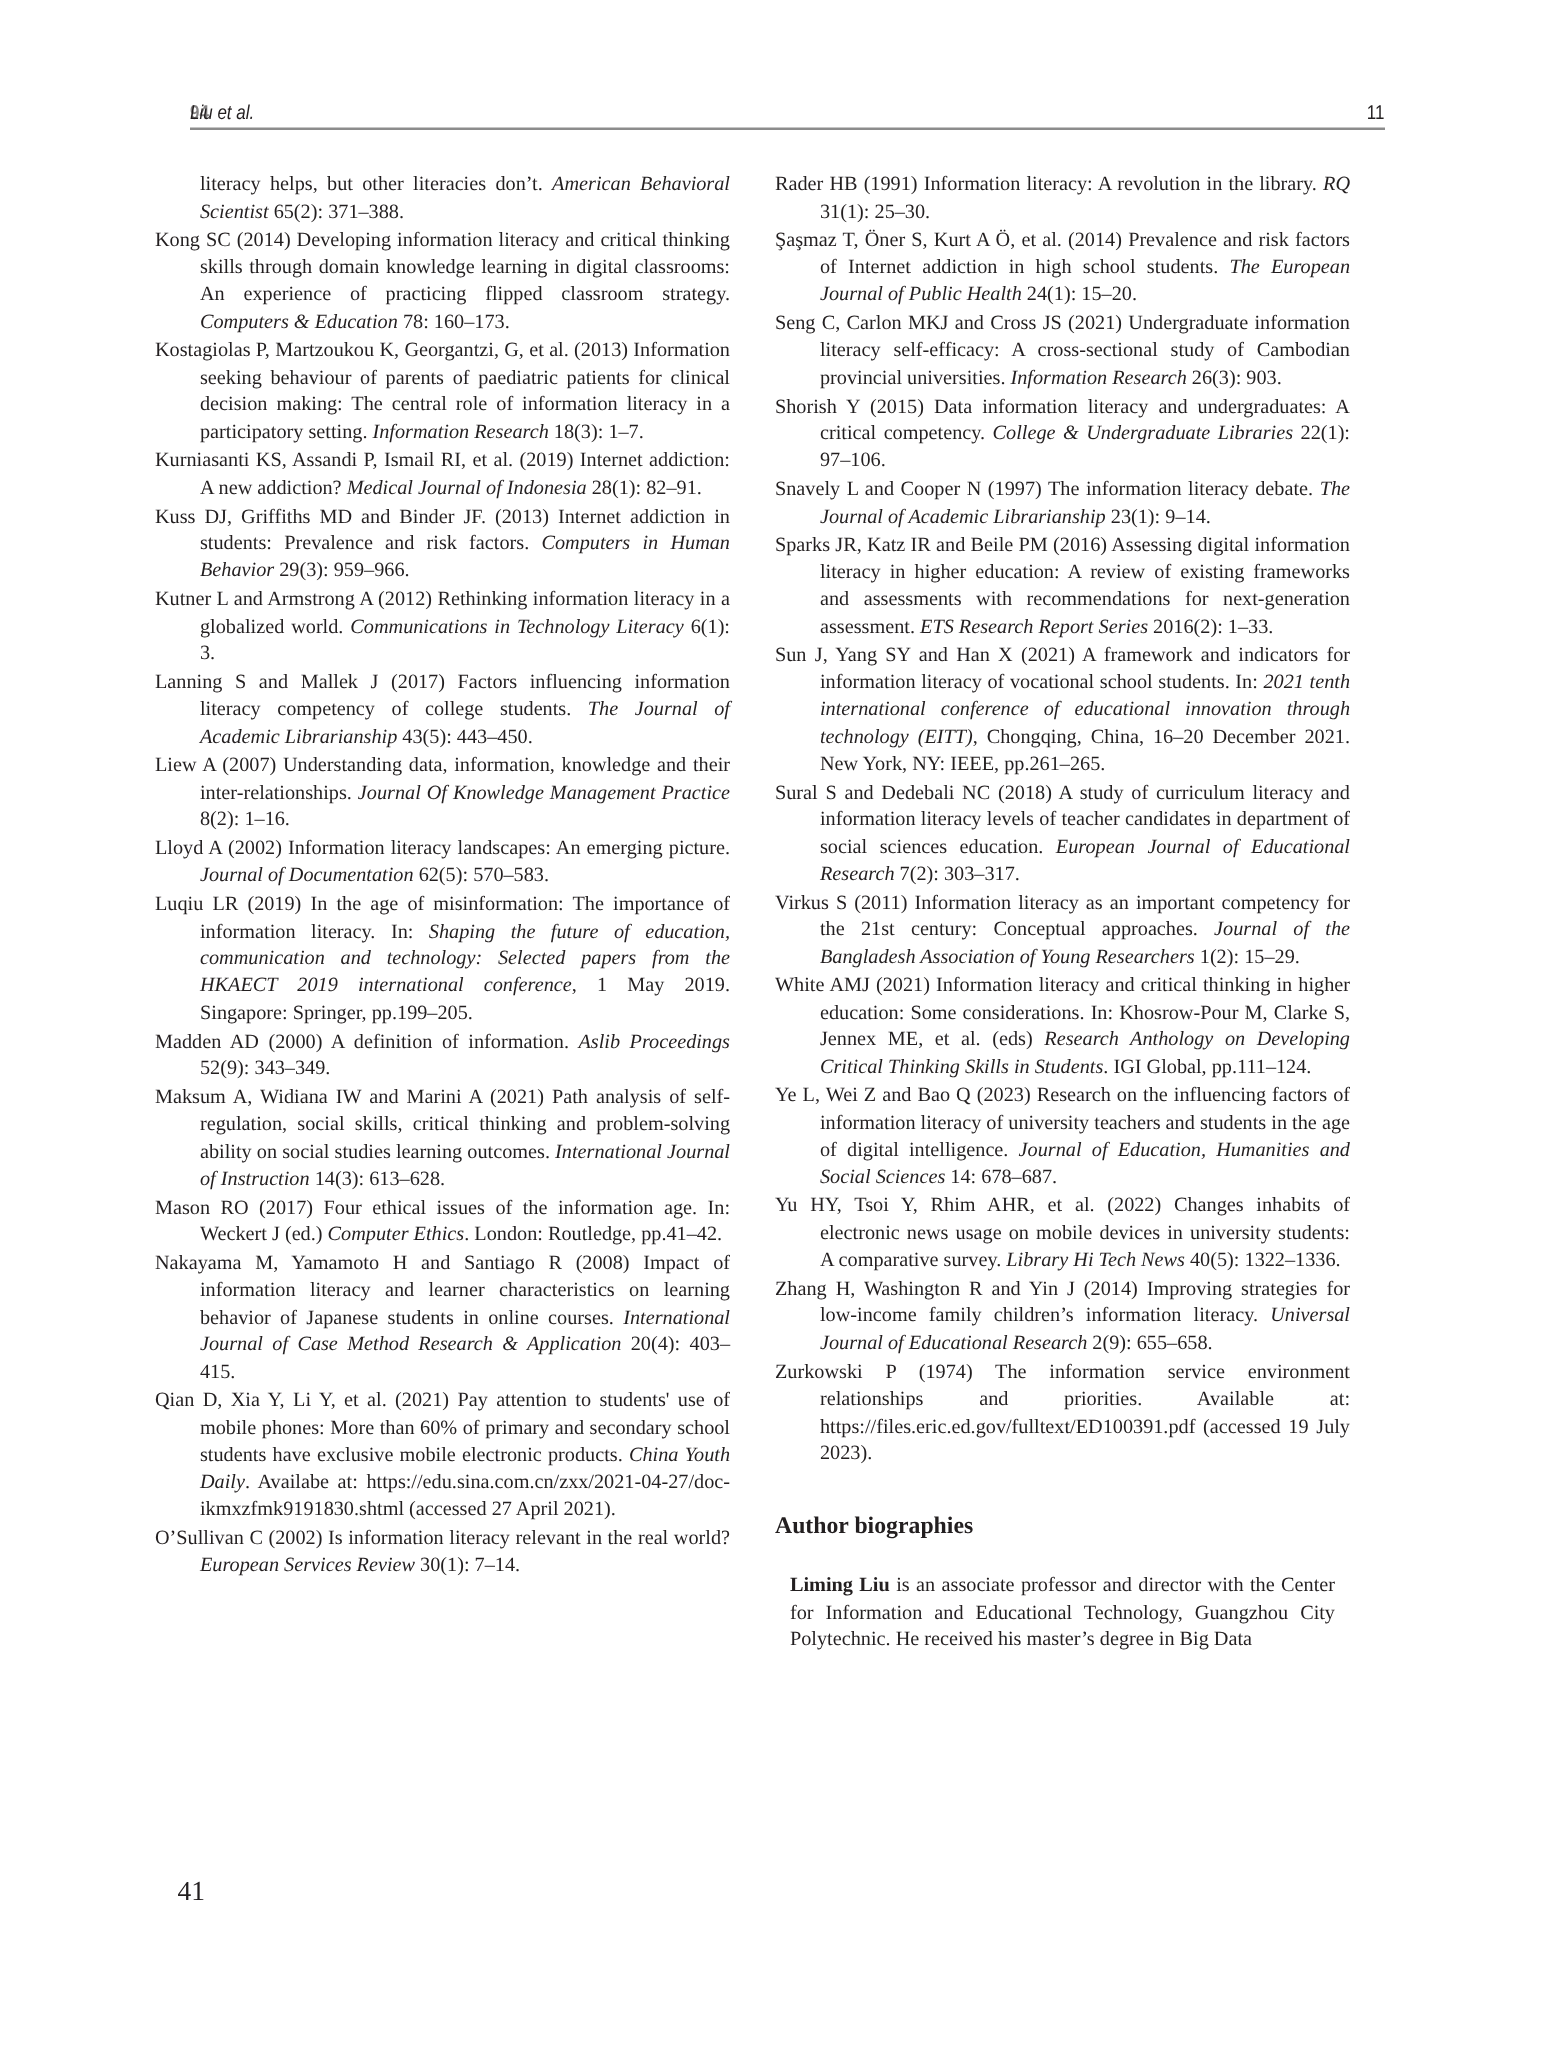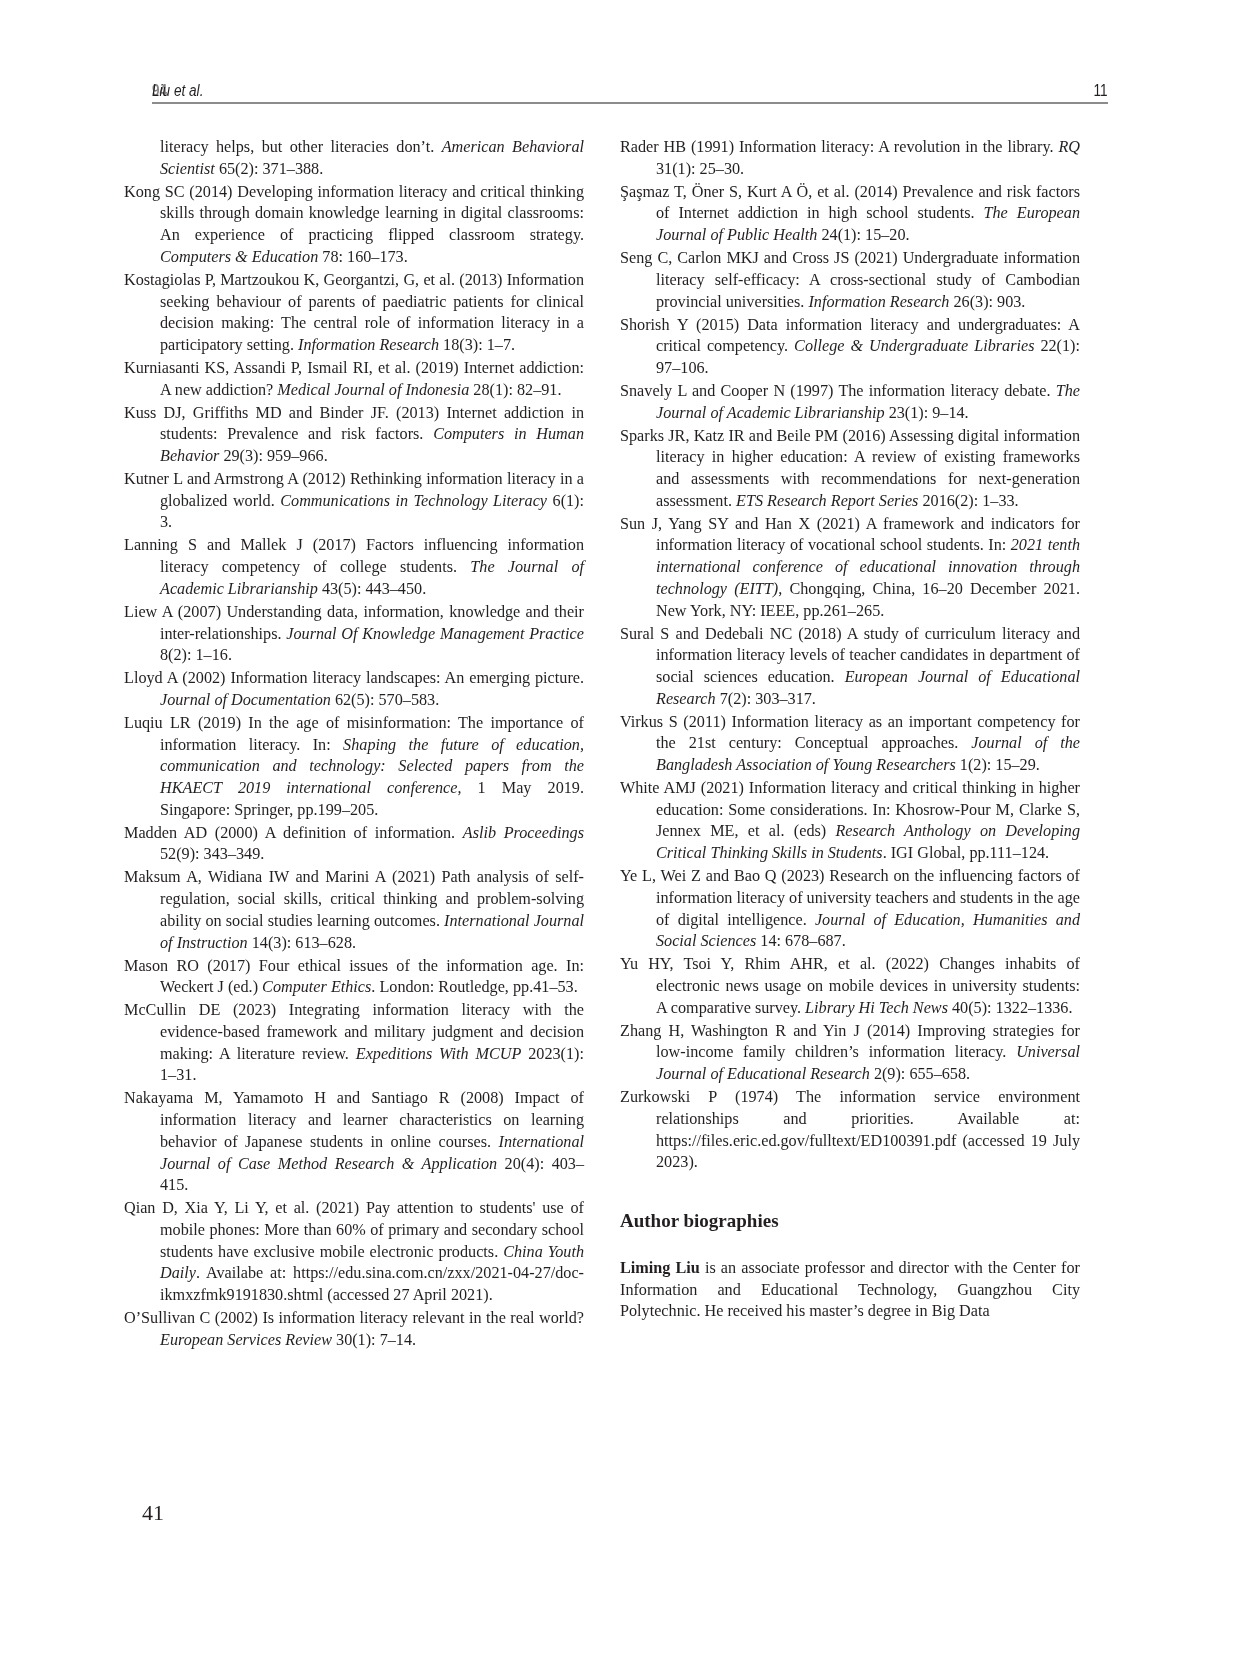--- a/index.html
+++ b/index.html
@@ -36,21 +36,21 @@
     .ref {
       padding-left: 36px; text-indent: -36px;
       text-align: justify; margin: 0 0 1.3px 0;
     }
     .ref.cont { text-indent: 0; }
     .ref i { font-style: italic; }
     .section-heading {
       font-family: "Liberation Serif", serif; font-weight: bold;
       font-size: 19px; margin: 32px 0 22px 0; line-height: 30px;
     }
-    .bio { text-align: justify; margin: 0; }
+    .bio { text-align: justify; margin: 12px; }
     .bio b { font-weight: bold; }
     .folio {
       position: absolute; left: 142px; top: 1500px; font-size: 22px;
       font-family: "Liberation Serif", serif;
     }
   </style>
 </head>
 <body>
 
 <div class="header">
@@ -66,22 +66,21 @@
       <p class="ref"><span>Kostagiolas P, Martzoukou K, Georgantzi, G, et al. (2013) Information seeking behaviour of parents of paediatric patients for clinical decision making: The central role of information literacy in a participatory setting. </span><i>Information Research</i><span> 18(3): 1–7.</span></p>
       <p class="ref"><span>Kurniasanti KS, Assandi P, Ismail RI, et al. (2019) Internet addiction: A new addiction? </span><i>Medical Journal of Indonesia</i><span> 28(1): 82–91.</span></p>
       <p class="ref"><span>Kuss DJ, Griffiths MD and Binder JF. (2013) Internet addiction in students: Prevalence and risk factors. </span><i>Computers in Human Behavior</i><span> 29(3): 959–966.</span></p>
       <p class="ref"><span>Kutner L and Armstrong A (2012) Rethinking information literacy in a globalized world. </span><i>Communications in Technology Literacy</i><span> 6(1): 3.</span></p>
       <p class="ref"><span>Lanning S and Mallek J (2017) Factors influencing information literacy competency of college students. </span><i>The Journal of Academic Librarianship</i><span> 43(5): 443–450.</span></p>
       <p class="ref"><span>Liew A (2007) Understanding data, information, knowledge and their inter-relationships. </span><i>Journal Of Knowledge Management Practice</i><span> 8(2): 1–16.</span></p>
       <p class="ref"><span>Lloyd A (2002) Information literacy landscapes: An emerging picture. </span><i>Journal of Documentation</i><span> 62(5): 570–583.</span></p>
       <p class="ref"><span>Luqiu LR (2019) In the age of misinformation: The importance of information literacy. In: </span><i>Shaping the future of education, communication and technology: Selected papers from the HKAECT 2019 international conference</i><span>, 1 May 2019. Singapore: Springer, pp.199–205.</span></p>
       <p class="ref"><span>Madden AD (2000) A definition of information. </span><i>Aslib Proceedings</i><span> 52(9): 343–349.</span></p>
       <p class="ref"><span>Maksum A, Widiana IW and Marini A (2021) Path analysis of self-regulation, social skills, critical thinking and problem-solving ability on social studies learning outcomes. </span><i>International Journal of Instruction</i><span> 14(3): 613–628.</span></p>
-      <p class="ref"><span>Mason RO (2017) Four ethical issues of the information age. In: Weckert J (ed.) </span><i>Computer Ethics</i><span>. London: Routledge, pp.41–53.</span></p>
-      <p class="ref"><span>McCullin DE (2023) Integrating information literacy with the evidence-based framework and military judgment and decision making: A literature review. </span><i>Expeditions With MCUP</i><span> 2023(1): 1–31.</span></p>
+      <p class="ref"><span>Mason RO (2017) Four ethical issues of the information age. In: Weckert J (ed.) </span><i>Computer Ethics</i><span>. London: Routledge, pp.41–42.</span></p>
       <p class="ref"><span>Nakayama M, Yamamoto H and Santiago R (2008) Impact of information literacy and learner characteristics on learning behavior of Japanese students in online courses. </span><i>International Journal of Case Method Research &amp; Application</i><span> 20(4): 403–415.</span></p>
       <p class="ref"><span>Qian D, Xia Y, Li Y, et al. (2021) Pay attention to students' use of mobile phones: More than 60% of primary and secondary school students have exclusive mobile electronic products. </span><i>China Youth Daily</i><span>. Availabe at: https://edu.sina.com.cn/zxx/2021-04-27/doc-ikmxzfmk9191830.shtml (accessed 27 April 2021).</span></p>
       <p class="ref"><span>O’Sullivan C (2002) Is information literacy relevant in the real world? </span><i>European Services Review</i><span> 30(1): 7–14.</span></p>
     </div>
 </div>
 
 <div class="col right">
   <div id="right-refs">
       <p class="ref"><span>Rader HB (1991) Information literacy: A revolution in the library. </span><i>RQ</i><span> 31(1): 25–30.</span></p>
       <p class="ref"><span>Şaşmaz T, Öner S, Kurt A Ö, et al. (2014) Prevalence and risk factors of Internet addiction in high school students. </span><i>The European Journal of Public Health</i><span> 24(1): 15–20.</span></p>

